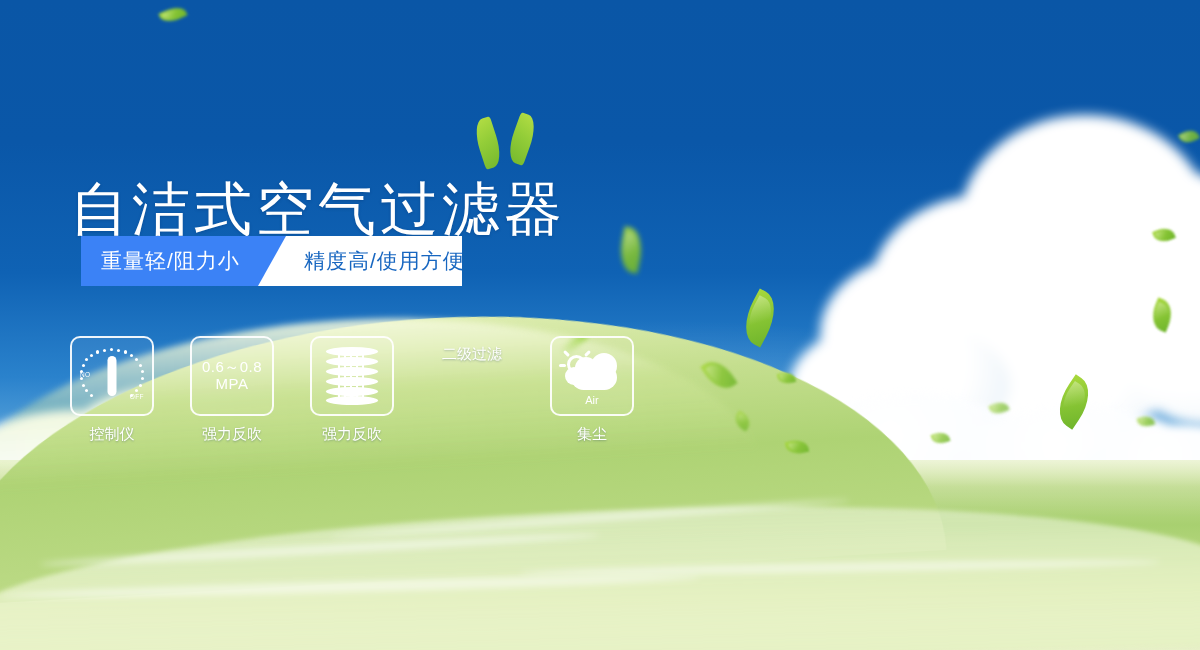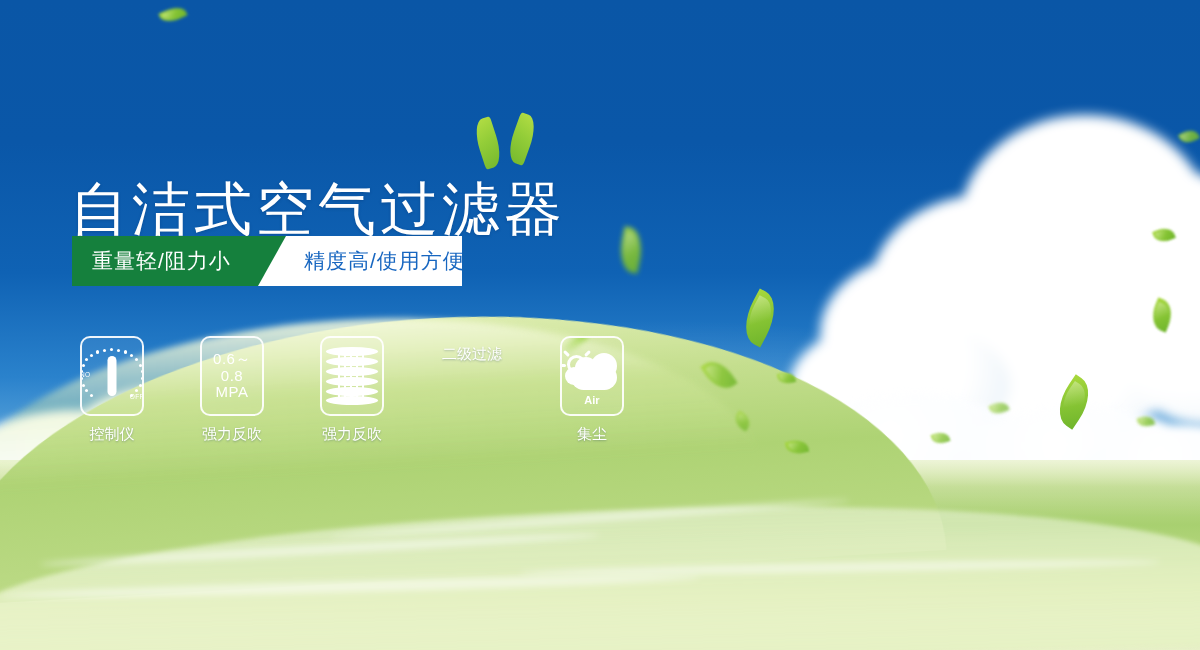--- a/index.html
+++ b/index.html
@@ -142,43 +142,43 @@
     text-shadow:0 1px 3px rgba(0,40,90,.28);
     white-space:nowrap;
     margin-top:40px;
   }
 
   
   .subbar{
     position:absolute;left:68px;top:236px;width:394px;height:50px;
   }
   .sub-left{
-    position:absolute;left:4px;top:0;width:218px;height:50px;
-    background:#15803d;
+    position:absolute;left:13px;top:0;width:218px;height:50px;
+    background:#3b82f6;
     clip-path:polygon(0 0,218px 0,190px 50px,0 50px);
   }
   .sub-right{
     position:absolute;left:178px;top:0;width:216px;height:50px;
     background:#ffffff;
     clip-path:polygon(40px 0,216px 0,216px 50px,12px 50px);
   }
   .sub-left span{
     position:absolute;left:20px;top:50%;transform:translateY(-50%);
     color:#fff;font-size:21px;letter-spacing:1px;white-space:nowrap;
   }
   .sub-right span{
     position:absolute;left:58px;top:50%;transform:translateY(-50%);
     color:#1766c0;font-size:21px;letter-spacing:1px;white-space:nowrap;
   }
 
   
   .features{position:absolute;left:70px;top:336px;display:flex;gap:36px;}
   .feat{width:84px;display:flex;flex-direction:column;align-items:center;}
   .feat-box{
-    width:64px;height:80px;box-sizing:border-box;
+    width:84px;height:80px;box-sizing:border-box;
     border:2px solid rgba(255,255,255,.92);border-radius:10px;
     background:rgba(255,255,255,.07);
     display:flex;flex-direction:column;align-items:center;justify-content:center;
     color:#fff;position:relative;overflow:hidden;
   }
   .feat-txt{font-size:15px;line-height:1.12;text-align:center;letter-spacing:.5px;}
   .feat-label{margin-top:9px;font-size:15px;color:#fff;white-space:nowrap;
     text-shadow:0 1px 2px rgba(0,40,90,.3);}
 
   
@@ -193,21 +193,21 @@
 
   
   .cart{position:relative;width:52px;height:58px;}
   .cart .disc{
     position:absolute;left:0;width:52px;height:9px;border-radius:50%;
     background:#fff;
   }
   .cart .bar{position:absolute;top:4px;width:2.2px;height:50px;background:#fff;}
 
   
-  .airicon{position:relative;width:62px;height:54px;font-weight:bold;}
+  .airicon{position:relative;width:62px;height:54px;}
   .airicon .c-main{
     position:absolute;left:10px;top:16px;width:46px;height:25px;border-radius:13px;background:#fff;
   }
   .airicon .c-b1{position:absolute;left:14px;top:8px;width:22px;height:22px;border-radius:50%;background:#fff;}
   .airicon .c-b2{position:absolute;left:30px;top:4px;width:26px;height:26px;border-radius:50%;background:#fff;}
   .airicon .c-b3{position:absolute;left:4px;top:18px;width:18px;height:18px;border-radius:50%;background:#fff;}
   .airicon .sun{
     position:absolute;left:6px;top:6px;width:19px;height:19px;border-radius:50%;
     border:3px solid #fff;box-sizing:border-box;
   }

